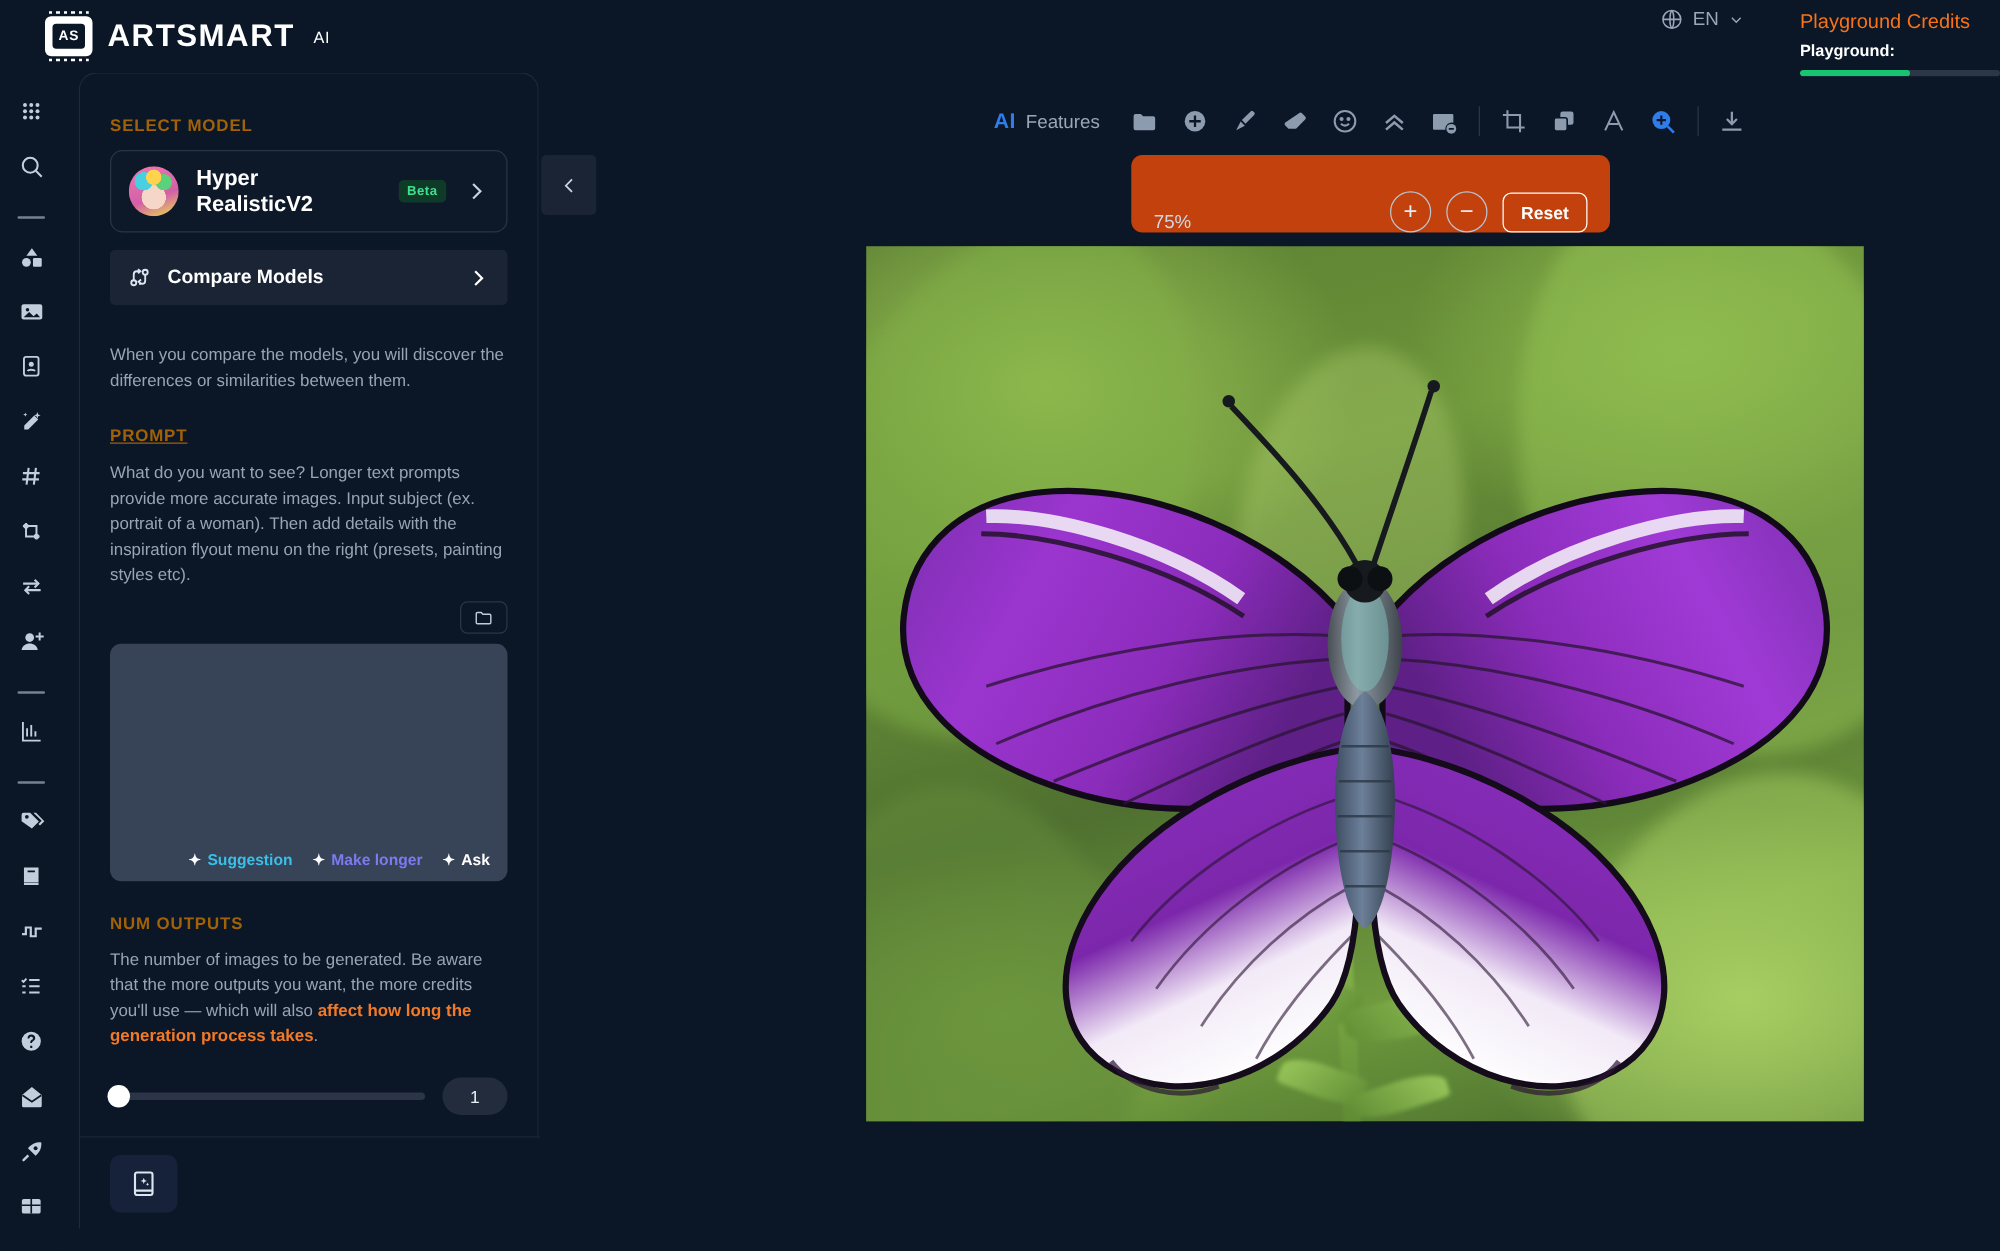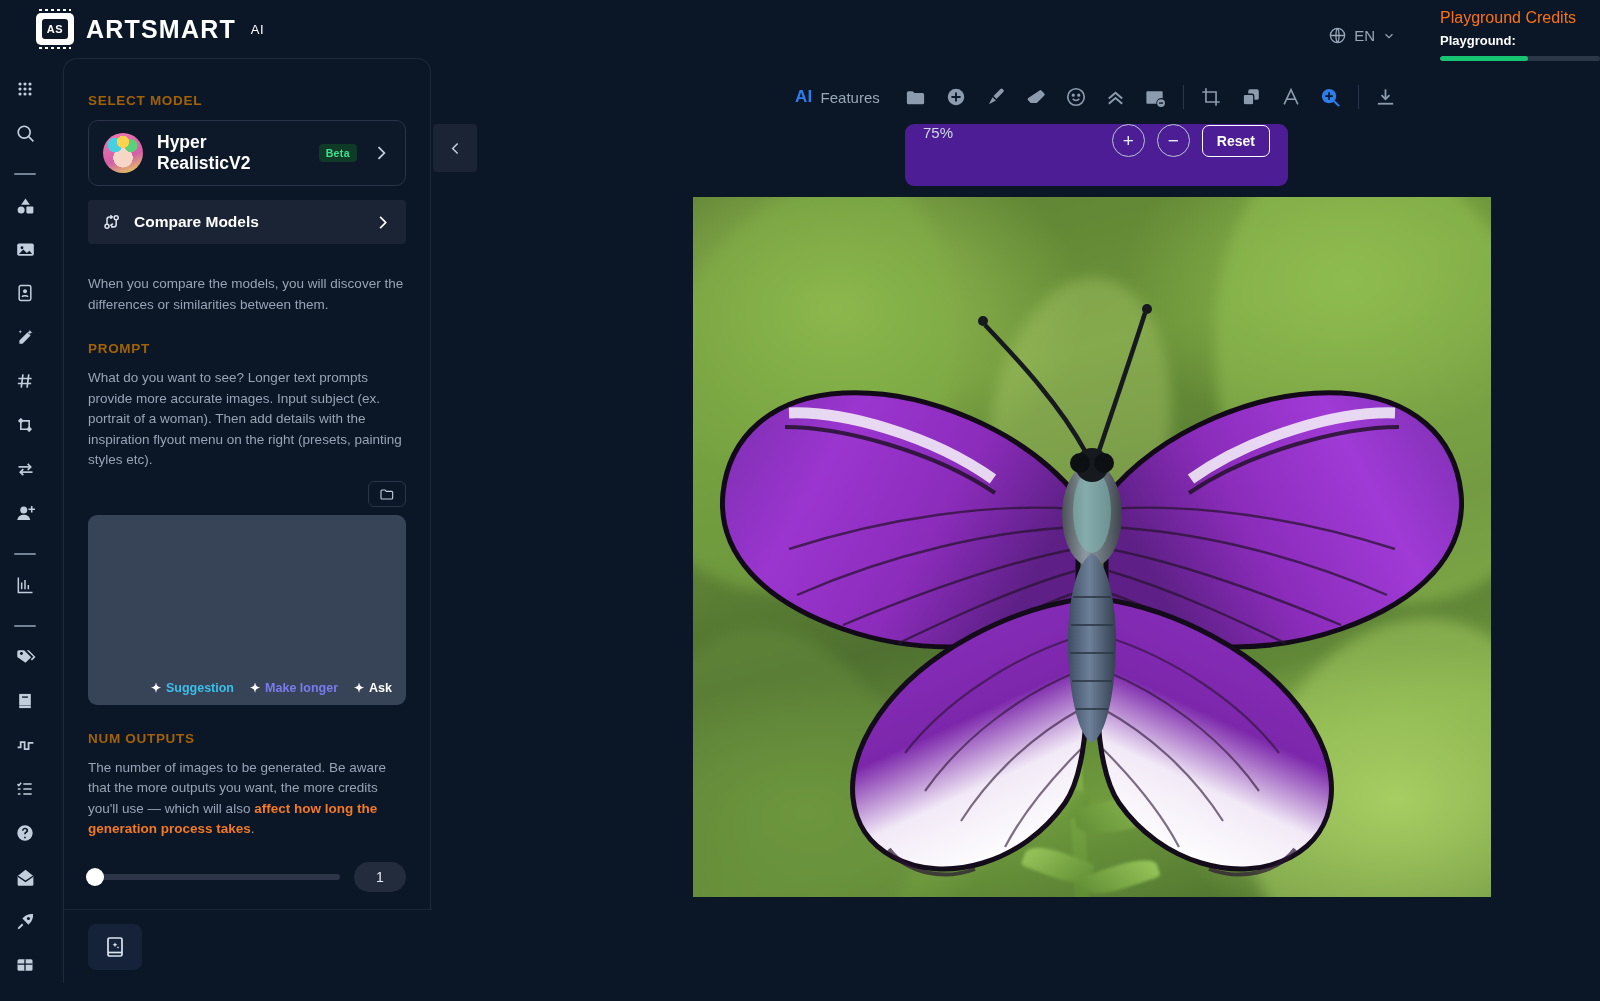--- a/index.html
+++ b/index.html
@@ -30,21 +30,21 @@
   }
   .brand-mark::before{ top:-4px; } .brand-mark::after{ bottom:-4px; }
   .brand-inner { width:26px;height:20px;border-radius:3px;background:#0b1626;color:#fff;
     display:flex;align-items:center;justify-content:center;font-size:11px;font-weight:700;}
   .brand-name { font-size: 25px; font-weight: 600; letter-spacing: 1.2px; color: #fff; }
   .brand-ai { font-size: 13px; font-weight: 500; color: #fff; letter-spacing: .5px; margin-left:3px;}
 
   .topright { margin-left: auto; display: flex; align-items: flex-start; height:58px; }
   .lang {
     display: flex; align-items: center; gap: 7px; color: #9aa7b8; font-size: 15px;
-    margin-top: 26px;
+    margin-top: 6px;
   }
   .lang svg { display:block; }
   .credits { margin-left: 44px; margin-right: 0px; width: 160px; padding-top: 6px; }
   .credits-title { font-size: 16px; color: #f97316; line-height: 1.55; }
   .credits-remaining { font-size: 13px; color: #ffffff; font-weight: 700; line-height:1.5; }
   .credits-bar { margin-top: 6px; height: 5px; border-radius: 3px; background: #2b3647; overflow:hidden; width:160px;}
   .credits-fill { height: 100%; border-radius: 3px; background: #16c472; }
 
   
   .rail {
@@ -91,21 +91,21 @@
     padding: 3px 7px; border-radius: 4px; letter-spacing: .4px;
   }
   .chev { margin-left: auto; color: #c7d2e0; }
 
   .compare {
     margin-top: 14px; height: 44px; border-radius: 4px; background: #1b2435;
     display: flex; align-items: center; padding: 0 14px; gap: 12px;
   }
   .compare-label { font-size: 15.5px; font-weight: 600; color: #fff; }
 
-  .prompt-head { margin-top: 26px; }
+  .prompt-head { margin-top: 26px; text-decoration: underline; }
   .folder-btn {
     width: 38px; height: 26px; border-radius: 6px; border: 1px solid #2b3purple;
     border: 1px solid #2b3548; display:flex;align-items:center;justify-content:center;
     color:#c2cdda; margin-left:auto;
   }
   .folder-row { display:flex; margin-top: 10px; }
 
   .textarea {
     margin-top: 8px; height: 190px; border-radius: 9px; background: #374357;
     padding: 14px 16px; position: relative;
@@ -165,22 +165,22 @@
   }
   .ai-badge { color: #2f7ceb; font-size: 17px; font-weight: 700; letter-spacing: .3px; }
   .features-label { color: #9aa7b8; font-size: 15px; margin-left: 8px; margin-right: 16px; }
   .tb-icon { width: 40px; height: 34px; display: flex; align-items: center; justify-content: center; color: #8d9bae; }
   .tb-icon.active { color: #2f7ceb; }
   .tb-sep { width: 1px; height: 24px; background: #2a3purple; background: #2a344a; margin: 0 7px; }
 
   
   .zoompanel {
     position: absolute; left: 905px; top: 124px; width: 383px; height: 62px;
-    background: #4c1d95; border-radius: 9px;
-    display: flex; align-items: flex-start; padding: 0 18px;
+    background: #c2410c; border-radius: 9px;
+    display: flex; align-items: flex-end; padding: 0 18px;
   }
   .zoomval { font-size: 15px; color: #cfd9e6; }
   .zoom-ctrls { margin-left: auto; display: flex; align-items: center; gap: 12px; }
   .circ-btn {
     width: 33px; height: 33px; border-radius: 50%; border: 1.5px solid #b9c4d2;
     display: flex; align-items: center; justify-content: center; color: #e6ecf3; font-size: 19px;
   }
   .reset-btn {
     height: 32px; padding: 0 14px; border-radius: 7px; border: 1.5px solid #ffffff;
     display: flex; align-items: center; justify-content: center;

